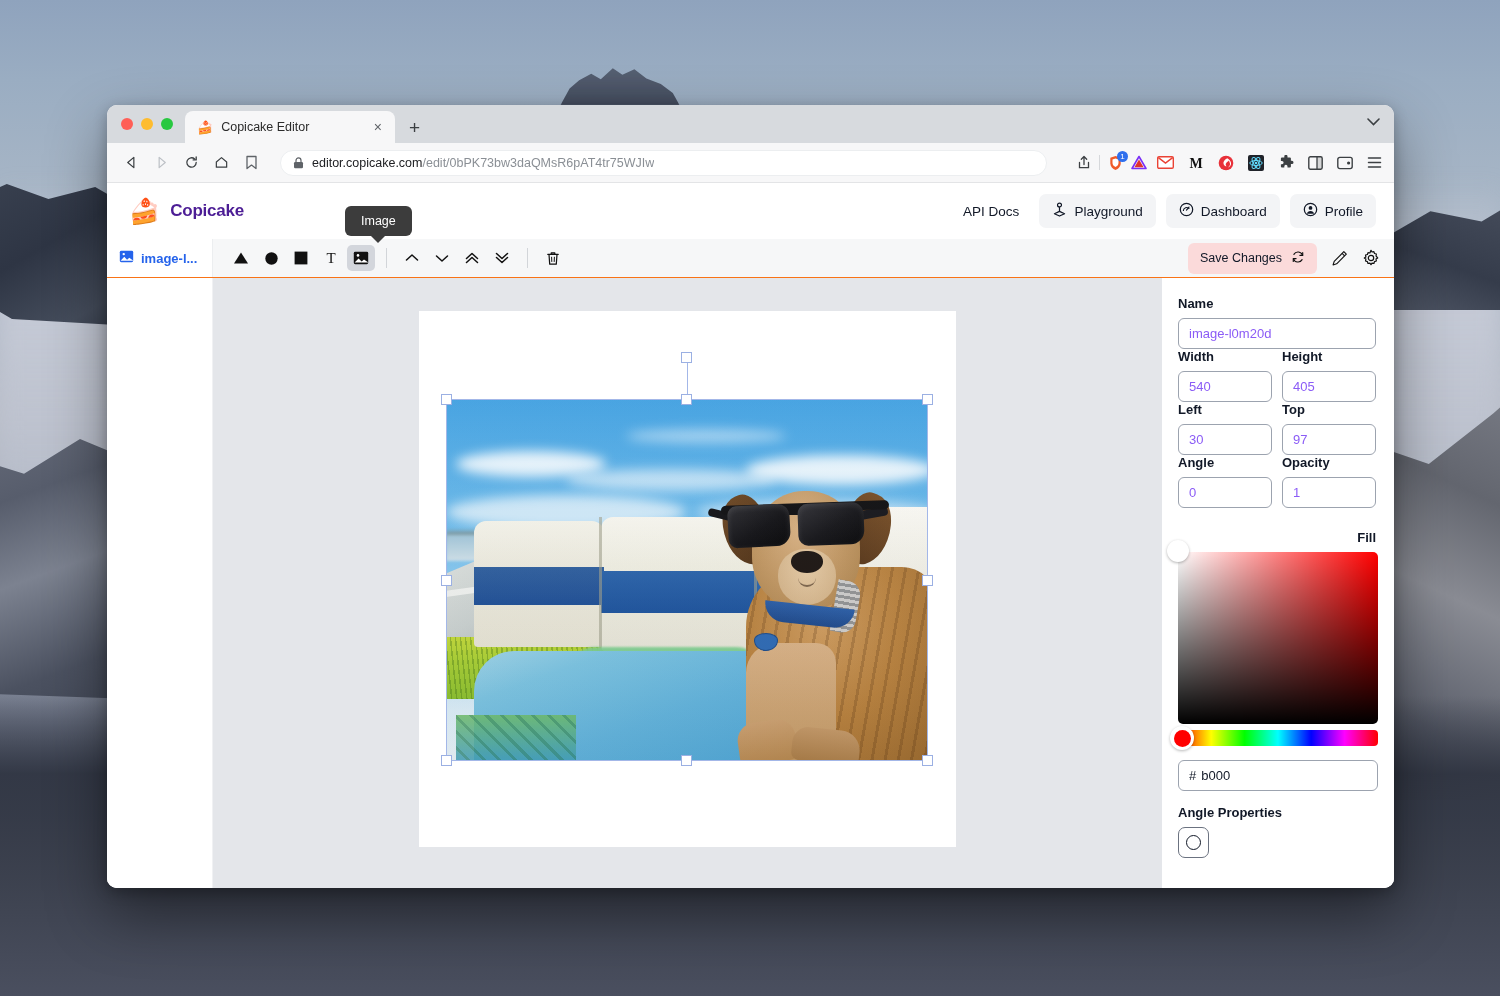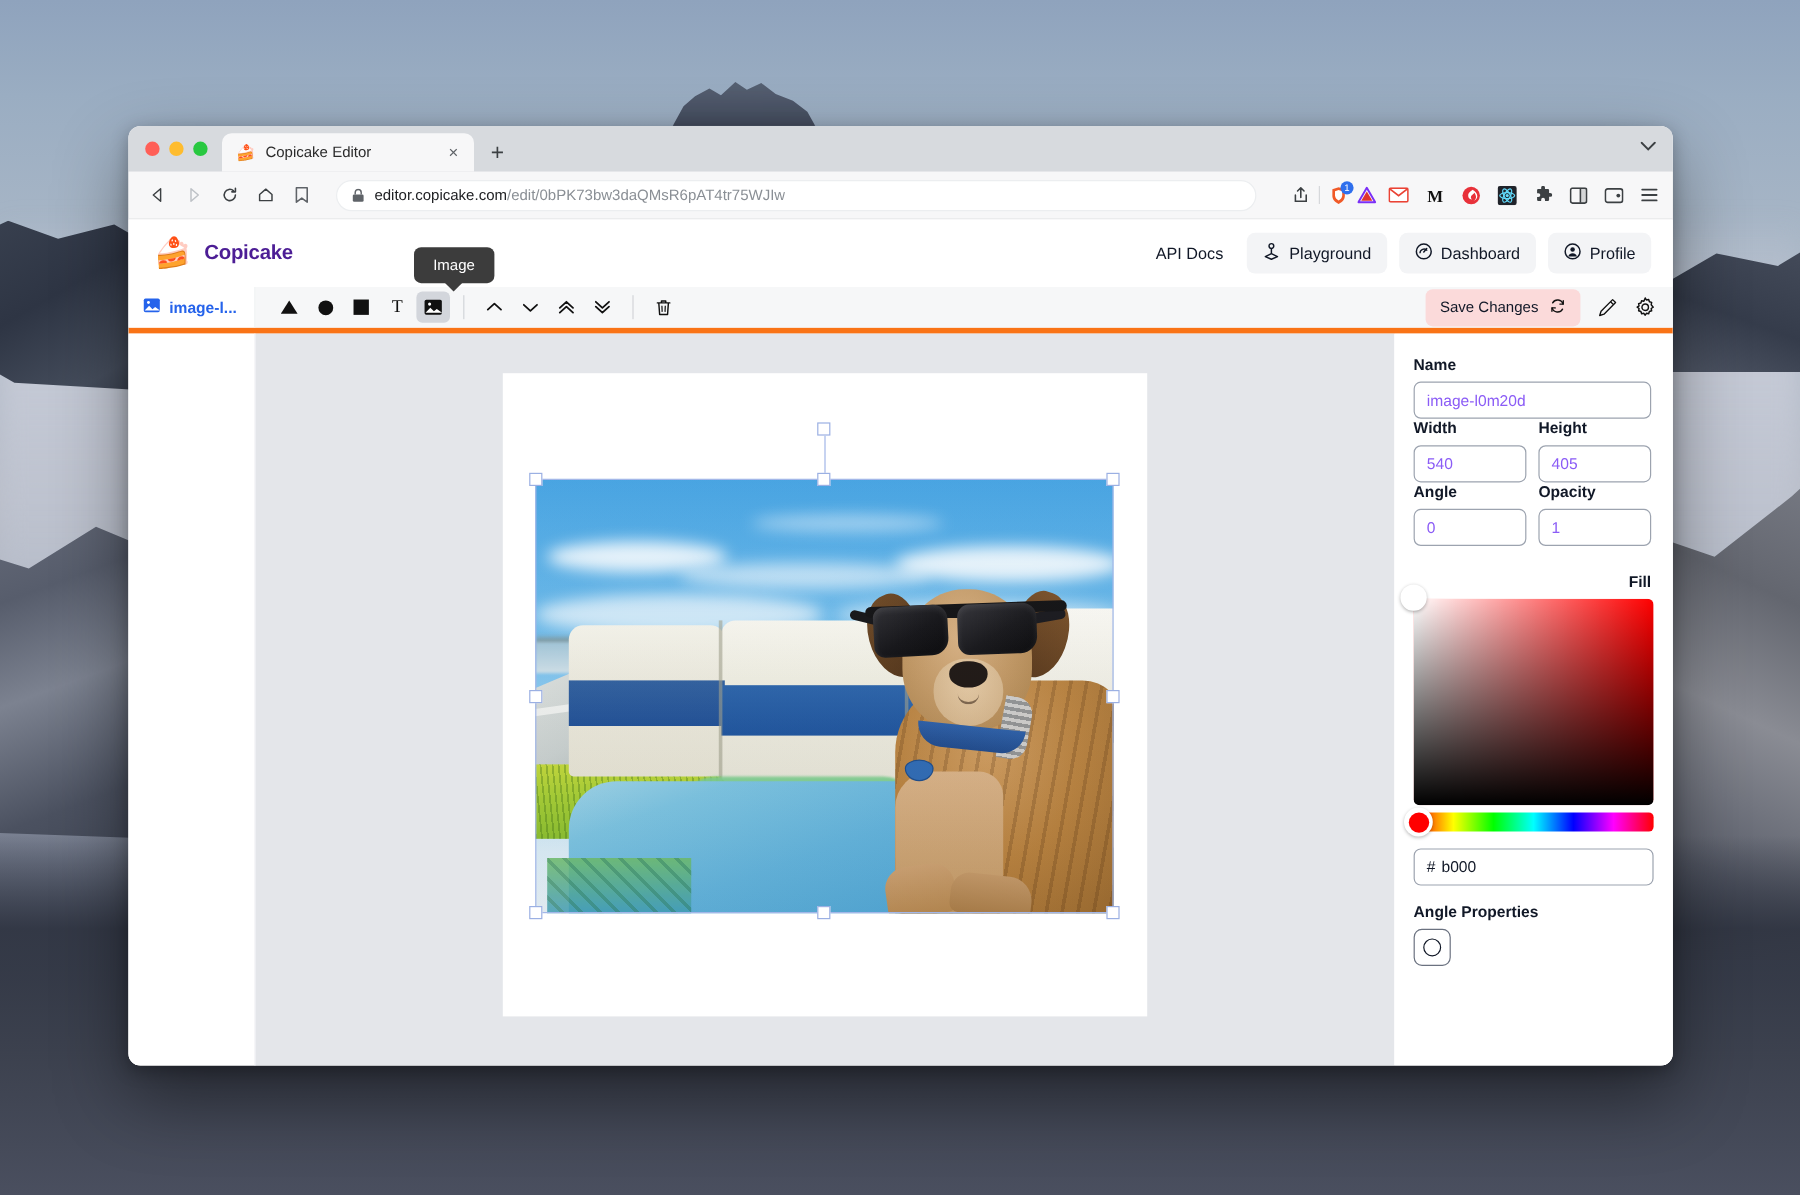--- a/index.html
+++ b/index.html
@@ -163,21 +163,21 @@
     background: #3c3c3c; color: #fff; font-size: 12.5px;
     padding: 8px 16px; border-radius: 6px;
   }
   .tooltip::after {
     content: ""; position: absolute; left: 50%; bottom: -7px; transform: translateX(-50%);
     border-left: 8px solid transparent; border-right: 8px solid transparent;
     border-top: 8px solid #3c3c3c;
   }
 
   
-  .tool-row { display: flex; flex: none; height: 39px; border-bottom: 5px solid #f97316; }
+  .tool-row { display: flex; flex: none; height: 39px; border-bottom: 1px solid #f97316; }
   .layer-tab {
     width: 106px; display: flex; align-items: center; gap: 7px; padding-left: 12px;
     background: #fff; font-size: 13px; font-weight: 700; color: #2563eb;
     border-right: 1px solid #eceef0; overflow: hidden; white-space: nowrap;
   }
   .toolbar {
     flex: 1; background: #f6f7f8; display: flex; align-items: center; gap: 2px; padding: 0 14px;
   }
   .tbtn {
     width: 28px; height: 26px; display: flex; align-items: center; justify-content: center;
@@ -831,20 +831,30 @@
             <div class="col">
               <div class="lbl">Width</div>
               <div class="field">540</div>
             </div>
             <div class="col">
               <div class="lbl">Height</div>
               <div class="field">405</div>
             </div>
           </div>
 
+          <div class="row2 mt">
+            <div class="col">
+              <div class="lbl">Left</div>
+              <div class="field">30</div>
+            </div>
+            <div class="col">
+              <div class="lbl">Top</div>
+              <div class="field">97</div>
+            </div>
+          </div>
 
           <div class="row2 mt">
             <div class="col">
               <div class="lbl">Angle</div>
               <div class="field">0</div>
             </div>
             <div class="col">
               <div class="lbl">Opacity</div>
               <div class="field">1</div>
             </div>

